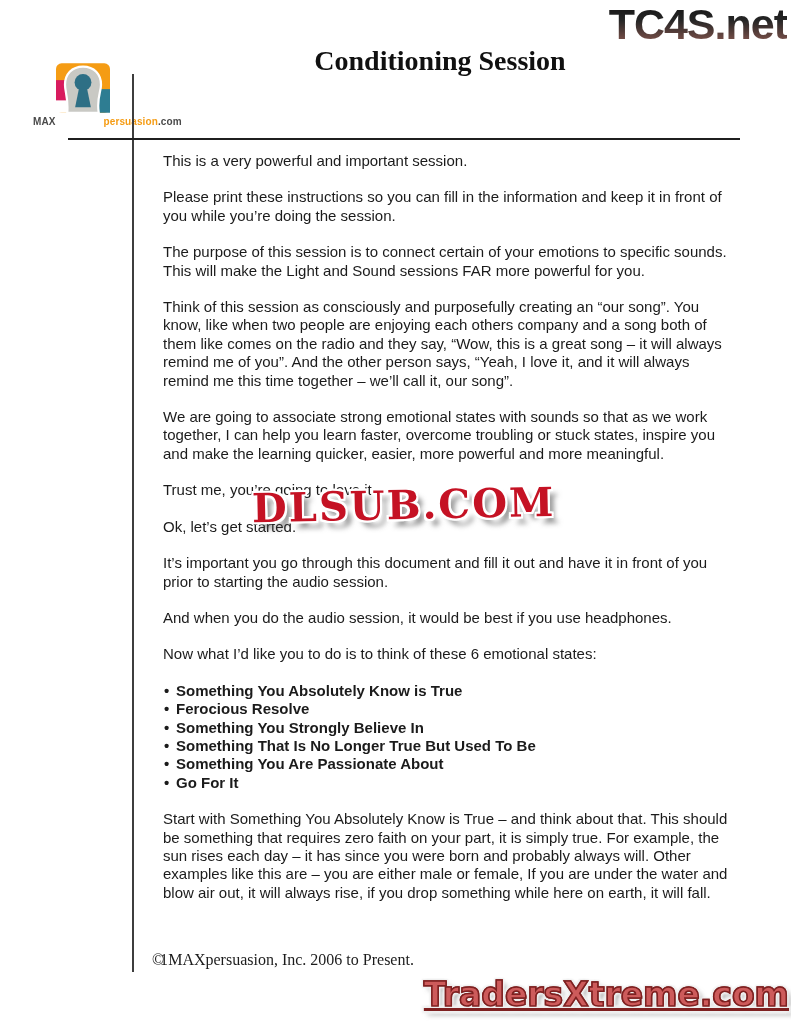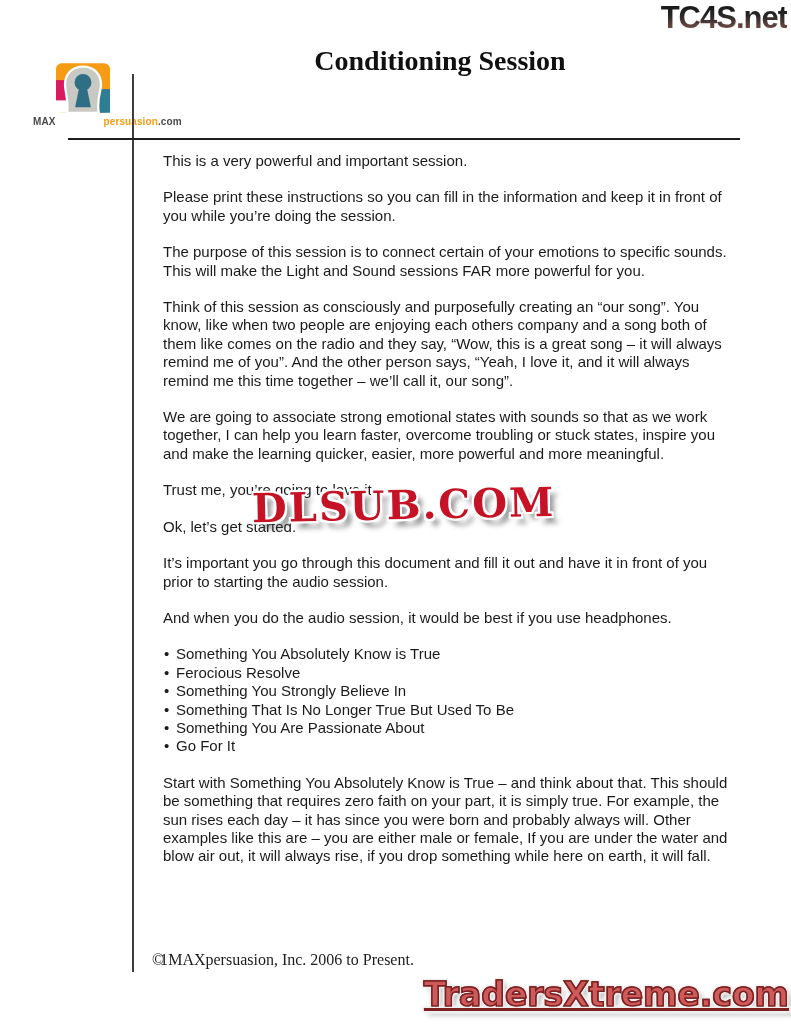--- a/index.html
+++ b/index.html
@@ -6,21 +6,21 @@
   body {
     width:791px; height:1024px; background:#ffffff;
     font-family:"Liberation Sans", sans-serif;
   }
   .page { position:relative; width:791px; height:1024px; overflow:hidden; background:#fff; }
 
   
   .tc4s {
     position:absolute; top:0px; right:4px;
     font-family:"Liberation Sans", sans-serif;
-    font-weight:bold; font-size:31px; letter-spacing:-1px;
+    font-weight:bold; font-size:43px; letter-spacing:-1px;
     color:#3a2a28;
   }
   @supports ((-webkit-background-clip: text) or (background-clip: text)) {
     .tc4s {
       background:linear-gradient(180deg,#101010 0%,#262626 42%,#6e4a44 78%,#96685f 100%);
       -webkit-background-clip:text; background-clip:text;
       -webkit-text-fill-color:transparent; color:transparent;
     }
   }
 
@@ -40,21 +40,21 @@
   
   .vline { position:absolute; left:132px; top:74px; width:2px; height:898px; background:#3d3d3d; }
   .hline { position:absolute; left:68px; top:138px; width:672px; height:2px; background:#1f1f1f; }
 
   
   .content {
     position:absolute; left:163px; top:152px; width:566px;
     font-size:15px; line-height:18.4px; color:#1b1b1b;
   }
   .content p { margin:0 0 18px 0; }
-  ul.states { list-style:none; margin:0 0 18px 0; padding:0; }
+  ul.states { list-style:none; margin:0 0 18px 0; padding:0;font-weight:bold; }
   ul.states li { position:relative; padding-left:13px; }
   ul.states li::before { content:"•"; position:absolute; left:1px; top:0; }
 
   
   .dlsub {
     position:absolute; left:252px; top:481px;
     font-family:"DejaVu Serif", serif; font-weight:bold;
     font-size:40px; letter-spacing:2px; color:#c51224;
     transform:rotate(-1.2deg);
     text-shadow:
@@ -118,20 +118,21 @@
   <div class="content">
     <p>This is a very powerful and important session.</p>
     <p>Please print these instructions so you can fill in the information and keep it in front of you while you’re doing the session.</p>
     <p>The purpose of this session is to connect certain of your emotions to specific sounds. This will make the Light and Sound sessions FAR more powerful for you.</p>
     <p>Think of this session as consciously and purposefully creating an “our song”. You know, like when two people are enjoying each others company and a song both of them like comes on the radio and they say, “Wow, this is a great song – it will always remind me of you”. And the other person says, “Yeah, I love it, and it will always remind me this time together – we’ll call it, our song”.</p>
     <p>We are going to associate strong emotional states with sounds so that as we work together, I can help you learn faster, overcome troubling or stuck states, inspire you and make the learning quicker, easier, more powerful and more meaningful.</p>
     <p>Trust me, you’re going to love it.</p>
     <p>Ok, let’s get started.</p>
     <p>It’s important you go through this document and fill it out and have it in front of you prior to starting the audio session.</p>
     <p>And when you do the audio session, it would be best if you use headphones.</p>
+    <p>Now what I’d like you to do is to think of these 6 emotional states:</p>
     <ul class="states">
       <li>Something You Absolutely Know is True</li>
       <li>Ferocious Resolve</li>
       <li>Something You Strongly Believe In</li>
       <li>Something That Is No Longer True But Used To Be</li>
       <li>Something You Are Passionate About</li>
       <li>Go For It</li>
     </ul>
     <p>Start with Something You Absolutely Know is True – and think about that. This should be something that requires zero faith on your part, it is simply true. For example, the sun rises each day – it has since you were born and probably always will. Other examples like this are – you are either male or female, If you are under the water and blow air out, it will always rise, if you drop something while here on earth, it will fall.</p>
   </div>

